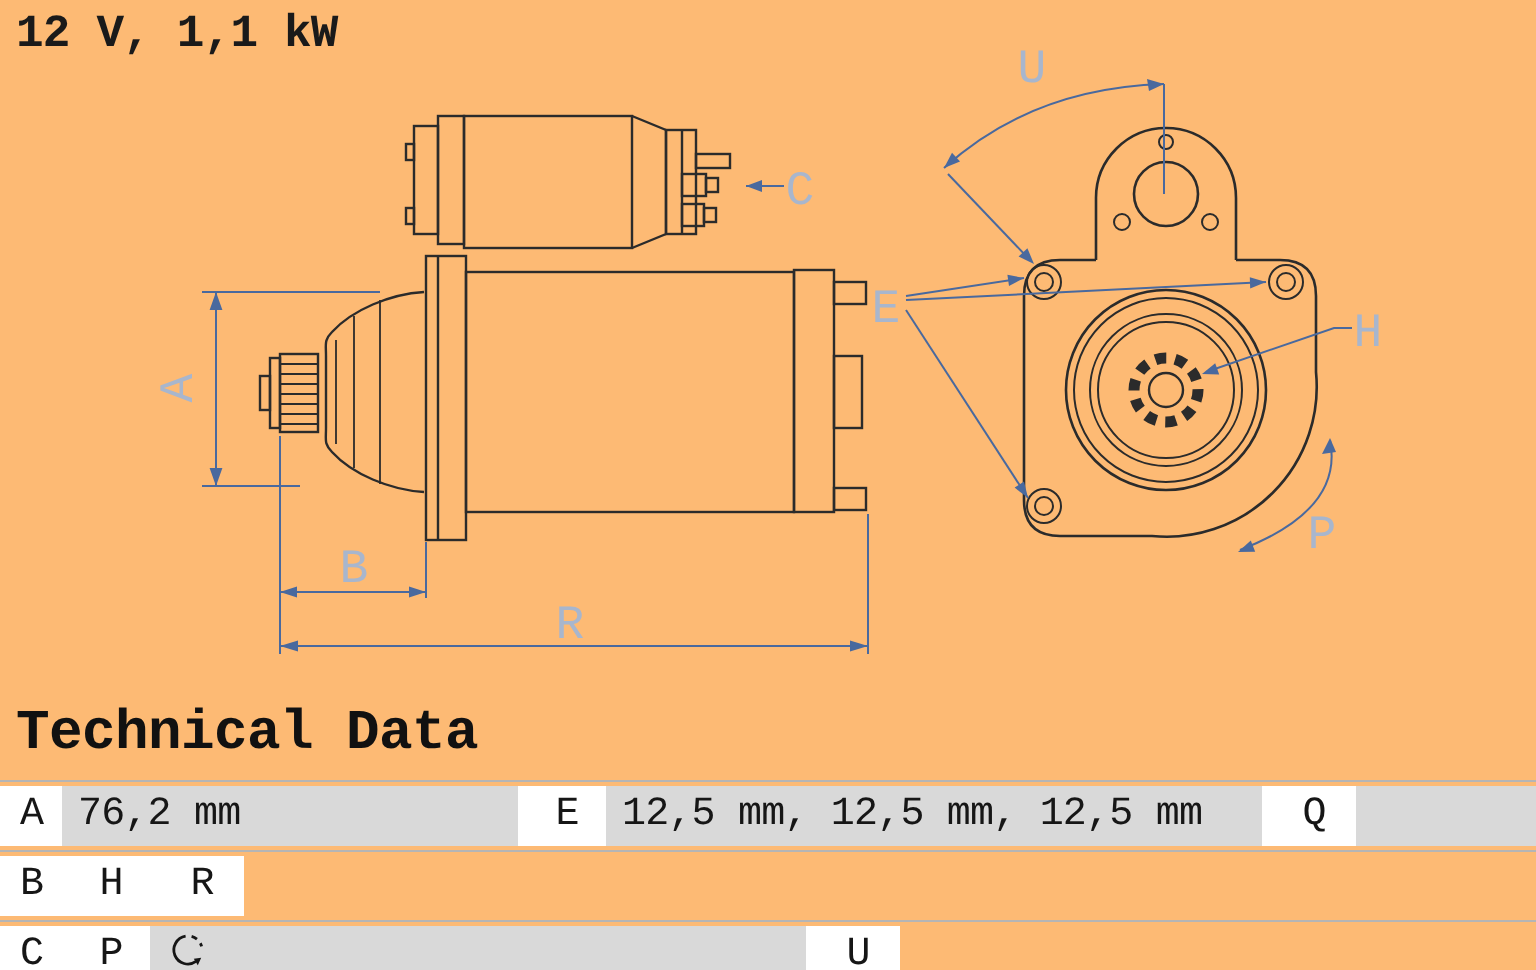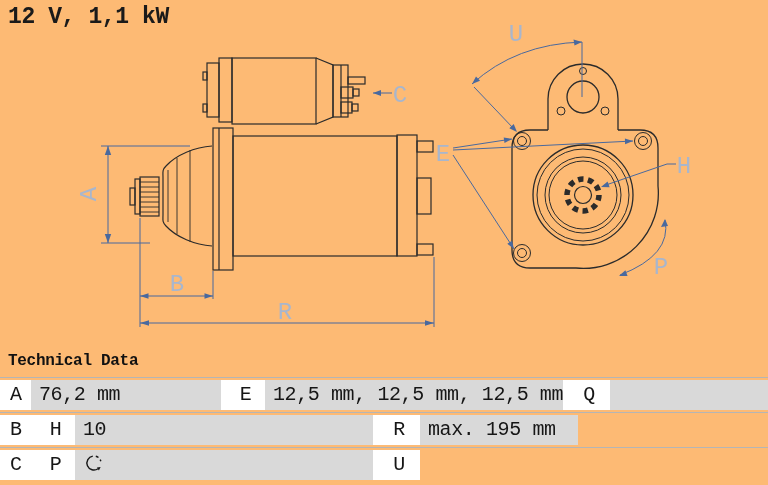--- a/index.html
+++ b/index.html
@@ -1,30 +1,30 @@
 <!DOCTYPE html>
 <html><head>
 <meta charset="utf-8">
 <style>
   html,body{margin:0;padding:0;background:#ffffff;}
   .page{position:relative;width:768px;height:485px;background:#fdba74;overflow:hidden;
         font-family:Liberation Mono, monospace;color:#161616;padding-left:19px;}
   .title{position:absolute;left:8px;top:4px;font-size:23px;font-weight:600;letter-spacing:-0.4px;color:#1a1a1a;}
   .drawing{position:absolute;left:0;top:0;width:768px;height:348px;}
   .tech{position:absolute;left:0;top:352px;width:768px;}
-  .tech-heading{margin:0 16px 7px 8px;font-size:16px;font-weight:700;letter-spacing:-0.3px;color:#111;}
+  .tech-heading{margin:0 16px 7px 8px;font-size:28px;font-weight:700;letter-spacing:-0.3px;color:#111;}
   .tline{height:1px;background:#b5b5b5;}
   .trow{display:flex;height:30px;line-height:30px;margin:2px 0;font-size:20px;letter-spacing:-0.4px;}
   .tkey{background:#fff;flex:0 0 auto;}
   .k1{width:31px;padding-left:10px;box-sizing:border-box;text-align:left;}
   .k2{width:39px;text-align:center;}
   .k3{width:42px;text-align:center;}
   .tval{background:#d9d9d9;flex:0 0 auto;padding-left:8px;box-sizing:border-box;white-space:nowrap;overflow:hidden;}
-  .v1{width:190px;}
-  .v2{width:298px;}
+  .v1{width:228px;}
+  .v2{width:328px;}
   .v3{width:158px;}
   .tsp{width:5px;background:#fff;flex:0 0 auto;}
   .rot-icon{vertical-align:-4px;}
 </style>
 </head>
 <body>
 
 <div class="page">
 
   <div class="title">12 V, 1,1 kW</div>
@@ -166,24 +166,22 @@
       <div class="tkey k3">Q</div>
       <div class="tval v3"></div>
     </div>
 
     <div class="tline"></div>
 
     <div class="trow">
       <div class="tkey k1">B</div>
       <div class="tsp"></div>
       <div class="tkey k2">H</div>
-      <div class="tval v2">10</div>
       <div class="tsp"></div>
       <div class="tkey k3">R</div>
-      <div class="tval v3">max. 195 mm</div>
     </div>
 
     <div class="tline"></div>
 
     <div class="trow">
       <div class="tkey k1">C</div>
       <div class="tsp"></div>
       <div class="tkey k2">P</div>
       <div class="tval v2">
         <span></span><svg class="rot-icon" width="22" height="22" viewBox="0 0 22 22">

